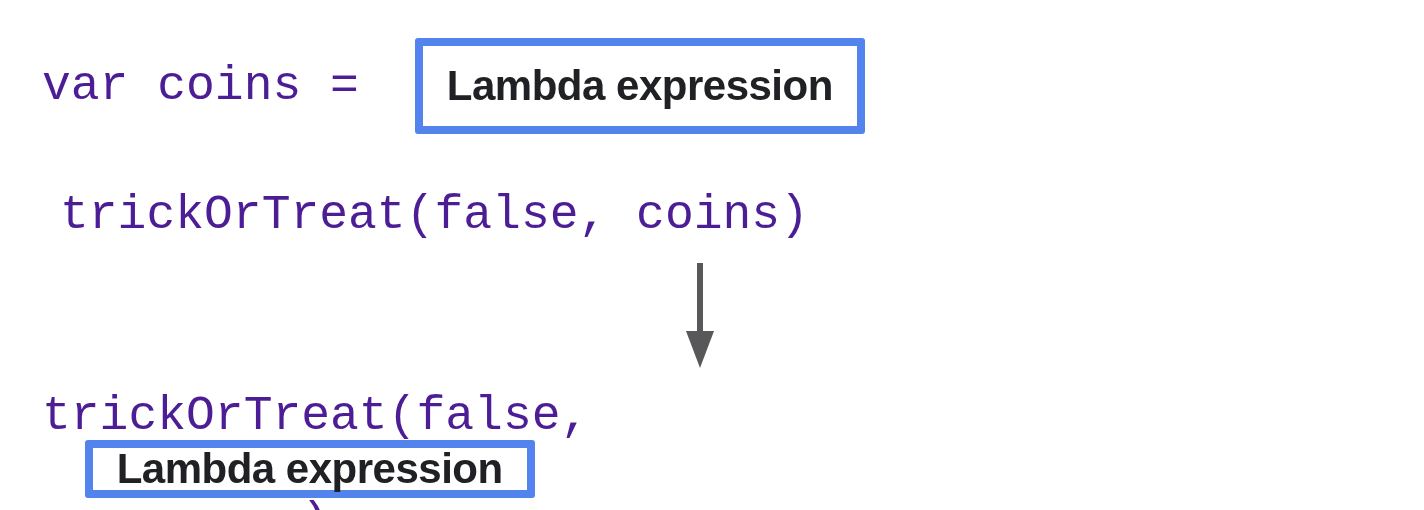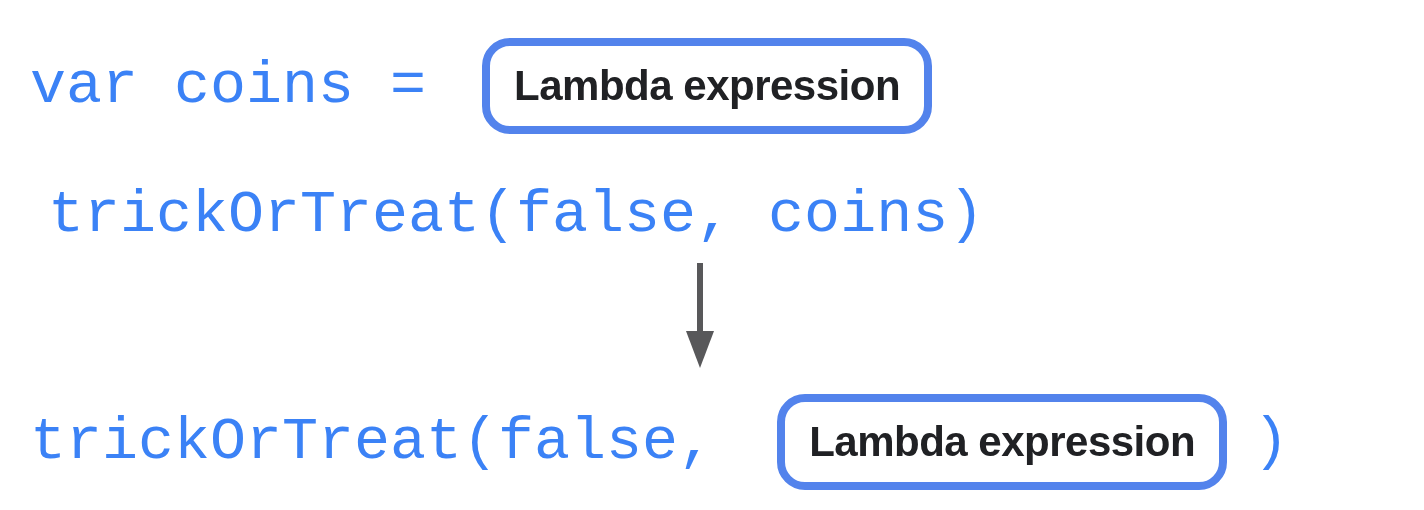--- a/index.html
+++ b/index.html
@@ -15,48 +15,49 @@
     overflow: hidden;
     font-family: "Liberation Sans", sans-serif;
   }
   .row {
     position: absolute;
     display: flex;
     align-items: center;
   }
   .code {
     font-family: "Liberation Mono", monospace;
-    font-size: 60px;
+    font-size: 48px;
     line-height: 1;
-    color: #3b82f6;
+    color: #4c1d95;
     white-space: pre;
+    margin-left: 12px;
   }
   .lambda-box {
     box-sizing: border-box;
     height: 96px;
     display: inline-flex;
     align-items: center;
     justify-content: center;
     padding: 0 24px;
     border: 8px solid #5383EC;
-    border-radius: 28px;
+    border-radius: 3px;
     background: #ffffff;
   }
   .lambda-label {
     font-family: "Liberation Sans", sans-serif;
     font-weight: 700;
     font-size: 42px;
     line-height: 1;
     color: #202124;
     letter-spacing: -0.5px;
     white-space: nowrap;
   }
   .row-1 { left: 30px; top: 38px; height: 96px; gap: 56px; }
   .row-2 { left: 48px; top: 183px; height: 64px; }
-  .row-3 { left: 30px; top: 392px; height: 100px; }
+  .row-3 { left: 30px; top: 392px; height: 100px; flex-direction: column; }
   .gap-before-box3 { width: 63px; flex: none; }
   .gap-after-box3 { width: 26px; flex: none; }
   .arrow-wrap {
     position: absolute;
     left: 684px;
     top: 263px;
     width: 32px;
     height: 106px;
   }
 </style>

